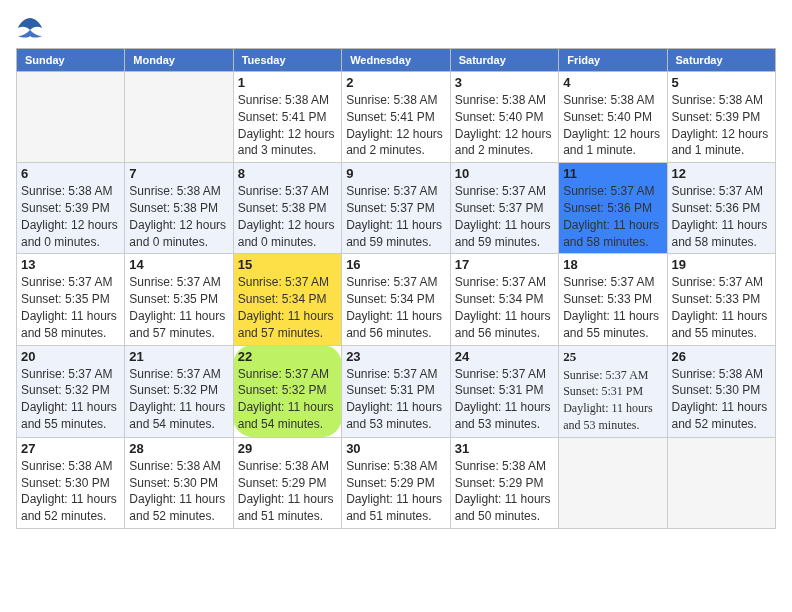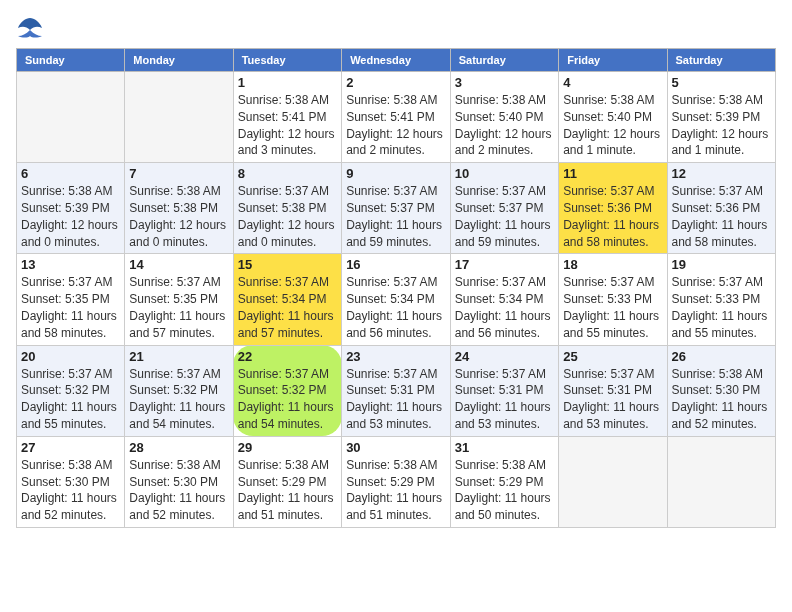--- a/index.html
+++ b/index.html
@@ -158,21 +158,21 @@
           <div class="day-info">Sunrise: 5:37 AM<br>Sunset: 5:38 PM<br>Daylight: 12 hours<br>and 0 minutes.</div>
         </td>
         <td style="background: rgb(238, 242, 250);">
           <span class="day-number">9</span>
           <div class="day-info">Sunrise: 5:37 AM<br>Sunset: 5:37 PM<br>Daylight: 11 hours<br>and 59 minutes.</div>
         </td>
         <td style="background: rgb(238, 242, 250);">
           <span class="day-number">10</span>
           <div class="day-info">Sunrise: 5:37 AM<br>Sunset: 5:37 PM<br>Daylight: 11 hours<br>and 59 minutes.</div>
         </td>
-        <td style="background: #fde047;">
+        <td style="background: #3b82f6;">
           <span class="day-number">11</span>
           <div class="day-info">Sunrise: 5:37 AM<br>Sunset: 5:36 PM<br>Daylight: 11 hours<br>and 58 minutes.</div>
         </td>
         <td style="background: rgb(238, 242, 250);">
           <span class="day-number">12</span>
           <div class="day-info">Sunrise: 5:37 AM<br>Sunset: 5:36 PM<br>Daylight: 11 hours<br>and 58 minutes.</div>
         </td>
       </tr>
       <tr>
         <td style="background: rgb(255, 255, 255);">
@@ -218,21 +218,21 @@
           <div class="day-info">Sunrise: 5:37 AM<br>Sunset: 5:32 PM<br>Daylight: 11 hours<br>and 54 minutes.</div>
         </td>
         <td style="background: rgb(238, 242, 250);">
           <span class="day-number">23</span>
           <div class="day-info">Sunrise: 5:37 AM<br>Sunset: 5:31 PM<br>Daylight: 11 hours<br>and 53 minutes.</div>
         </td>
         <td style="background: rgb(238, 242, 250);">
           <span class="day-number">24</span>
           <div class="day-info">Sunrise: 5:37 AM<br>Sunset: 5:31 PM<br>Daylight: 11 hours<br>and 53 minutes.</div>
         </td>
-        <td style="background: rgb(238, 242, 250);">
+        <td style="background: rgb(238, 242, 250); font-family: Liberation Serif, serif;">
           <span class="day-number">25</span>
           <div class="day-info">Sunrise: 5:37 AM<br>Sunset: 5:31 PM<br>Daylight: 11 hours<br>and 53 minutes.</div>
         </td>
         <td style="background: rgb(238, 242, 250);">
           <span class="day-number">26</span>
           <div class="day-info">Sunrise: 5:38 AM<br>Sunset: 5:30 PM<br>Daylight: 11 hours<br>and 52 minutes.</div>
         </td>
       </tr>
       <tr>
         <td style="background: rgb(255, 255, 255);">

